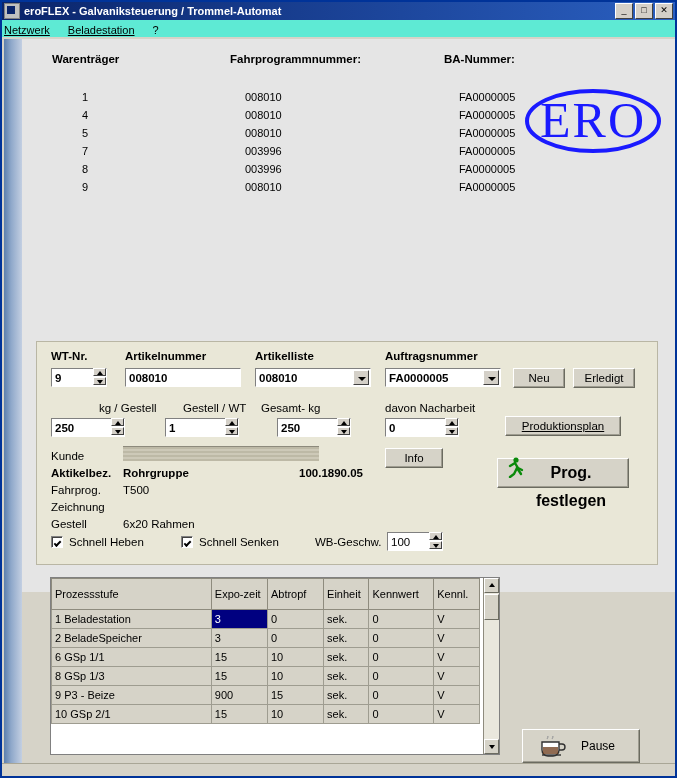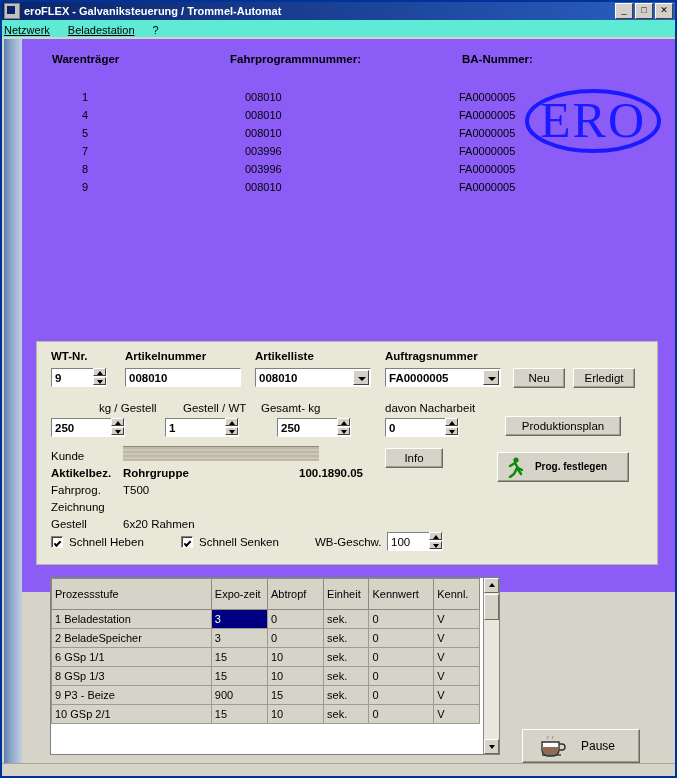--- a/index.html
+++ b/index.html
@@ -97,36 +97,36 @@
     width: 18px;
     height: 737px;
     background: linear-gradient(to right, #5b7fae 0%, #8fa8ca 40%, #c3cfe2 100%);
   }
   .content {
     position: absolute;
     left: 20px;
     top: 37px;
     width: 653px;
     height: 553px;
-    background: #8b5cf6;
+    background: #e5e5e5;
   }
   
   .top-table {
     position: absolute;
     left: 30px;
     top: 14px;
     width: 430px;
   }
   .th {
     font-weight: bold;
     font-size: 11.5px;
   }
   .col-wt { position: absolute; left: 0; width: 160px; }
   .col-fp { position: absolute; left: 178px; width: 190px; }
-  .col-ba { position: absolute; left: 410px; width: 160px; }
+  .col-ba { position: absolute; left: 392px; width: 160px; }
   .row-line {
     position: absolute;
     height: 18px;
     font-size: 11px;
   }
   .cell-wt { position: absolute; left: 30px; }
   .cell-fp { position: absolute; left: 193px; }
   .cell-ba { position: absolute; left: 407px; }
   
   .logo {
@@ -220,21 +220,21 @@
     background: #d6d3c8;
     border: 1px solid #ffffff;
     border-right-color: #6b6b60;
     border-bottom-color: #6b6b60;
     box-shadow: inset -1px -1px 0 #9e9c90;
     font-size: 11.5px;
     text-align: center;
     color: #000;
     font-family: "Liberation Sans", sans-serif;
   }
-  .btn.big { font-size: 10px; font-weight: bold; }
+  .btn.big { font-size: 16px; font-weight: bold; margin-top: 6px; }
   .redacted {
     position: absolute;
     background: repeating-linear-gradient(180deg, #bdb9a6 0 2px, #cdc9b8 2px 4px);
     border-top: 1px solid #8d8a7c;
   }
   .chk {
     position: absolute;
     width: 12px; height: 12px;
     background: #ffffff;
     border: 1px solid #808080;
@@ -486,21 +486,21 @@
         <div class="field bold" style="left:348px; top:76px; width:74px;">0</div>
         <div class="spin" style="left:408px; top:76px; height:19px;">
           <div class="sb up">
               <div class="arrow-up"></div>
             </div>
           <div class="sb dn">
               <div class="arrow-dn"></div>
             </div>
         </div>
 
-        <div class="btn" style="left:468px; top:74px; width:116px; height:20px; line-height:18px;">Produktionsplan</div>
+        <div class="btn" style="left:468px; top:74px; width:116px; height:20px; line-height:18px;text-decoration:underline;">Produktionsplan</div>
 
         <div class="lbl" style="left:14px; top:108px;">Kunde</div>
         <div class="redacted" style="left:86px; top:104px; width:196px; height:14px;"></div>
 
         <div class="lbl bold" style="left:14px; top:125px;">Aktikelbez.</div>
         <div class="lbl bold" style="left:86px; top:125px;text-align:right;">Rohrgruppe</div>
         <div class="lbl bold" style="left:262px; top:125px;">100.1890.05</div>
 
         <div class="lbl" style="left:14px; top:142px;">Fahrprog.</div>
         <div class="lbl" style="left:86px; top:142px;">T500</div>

